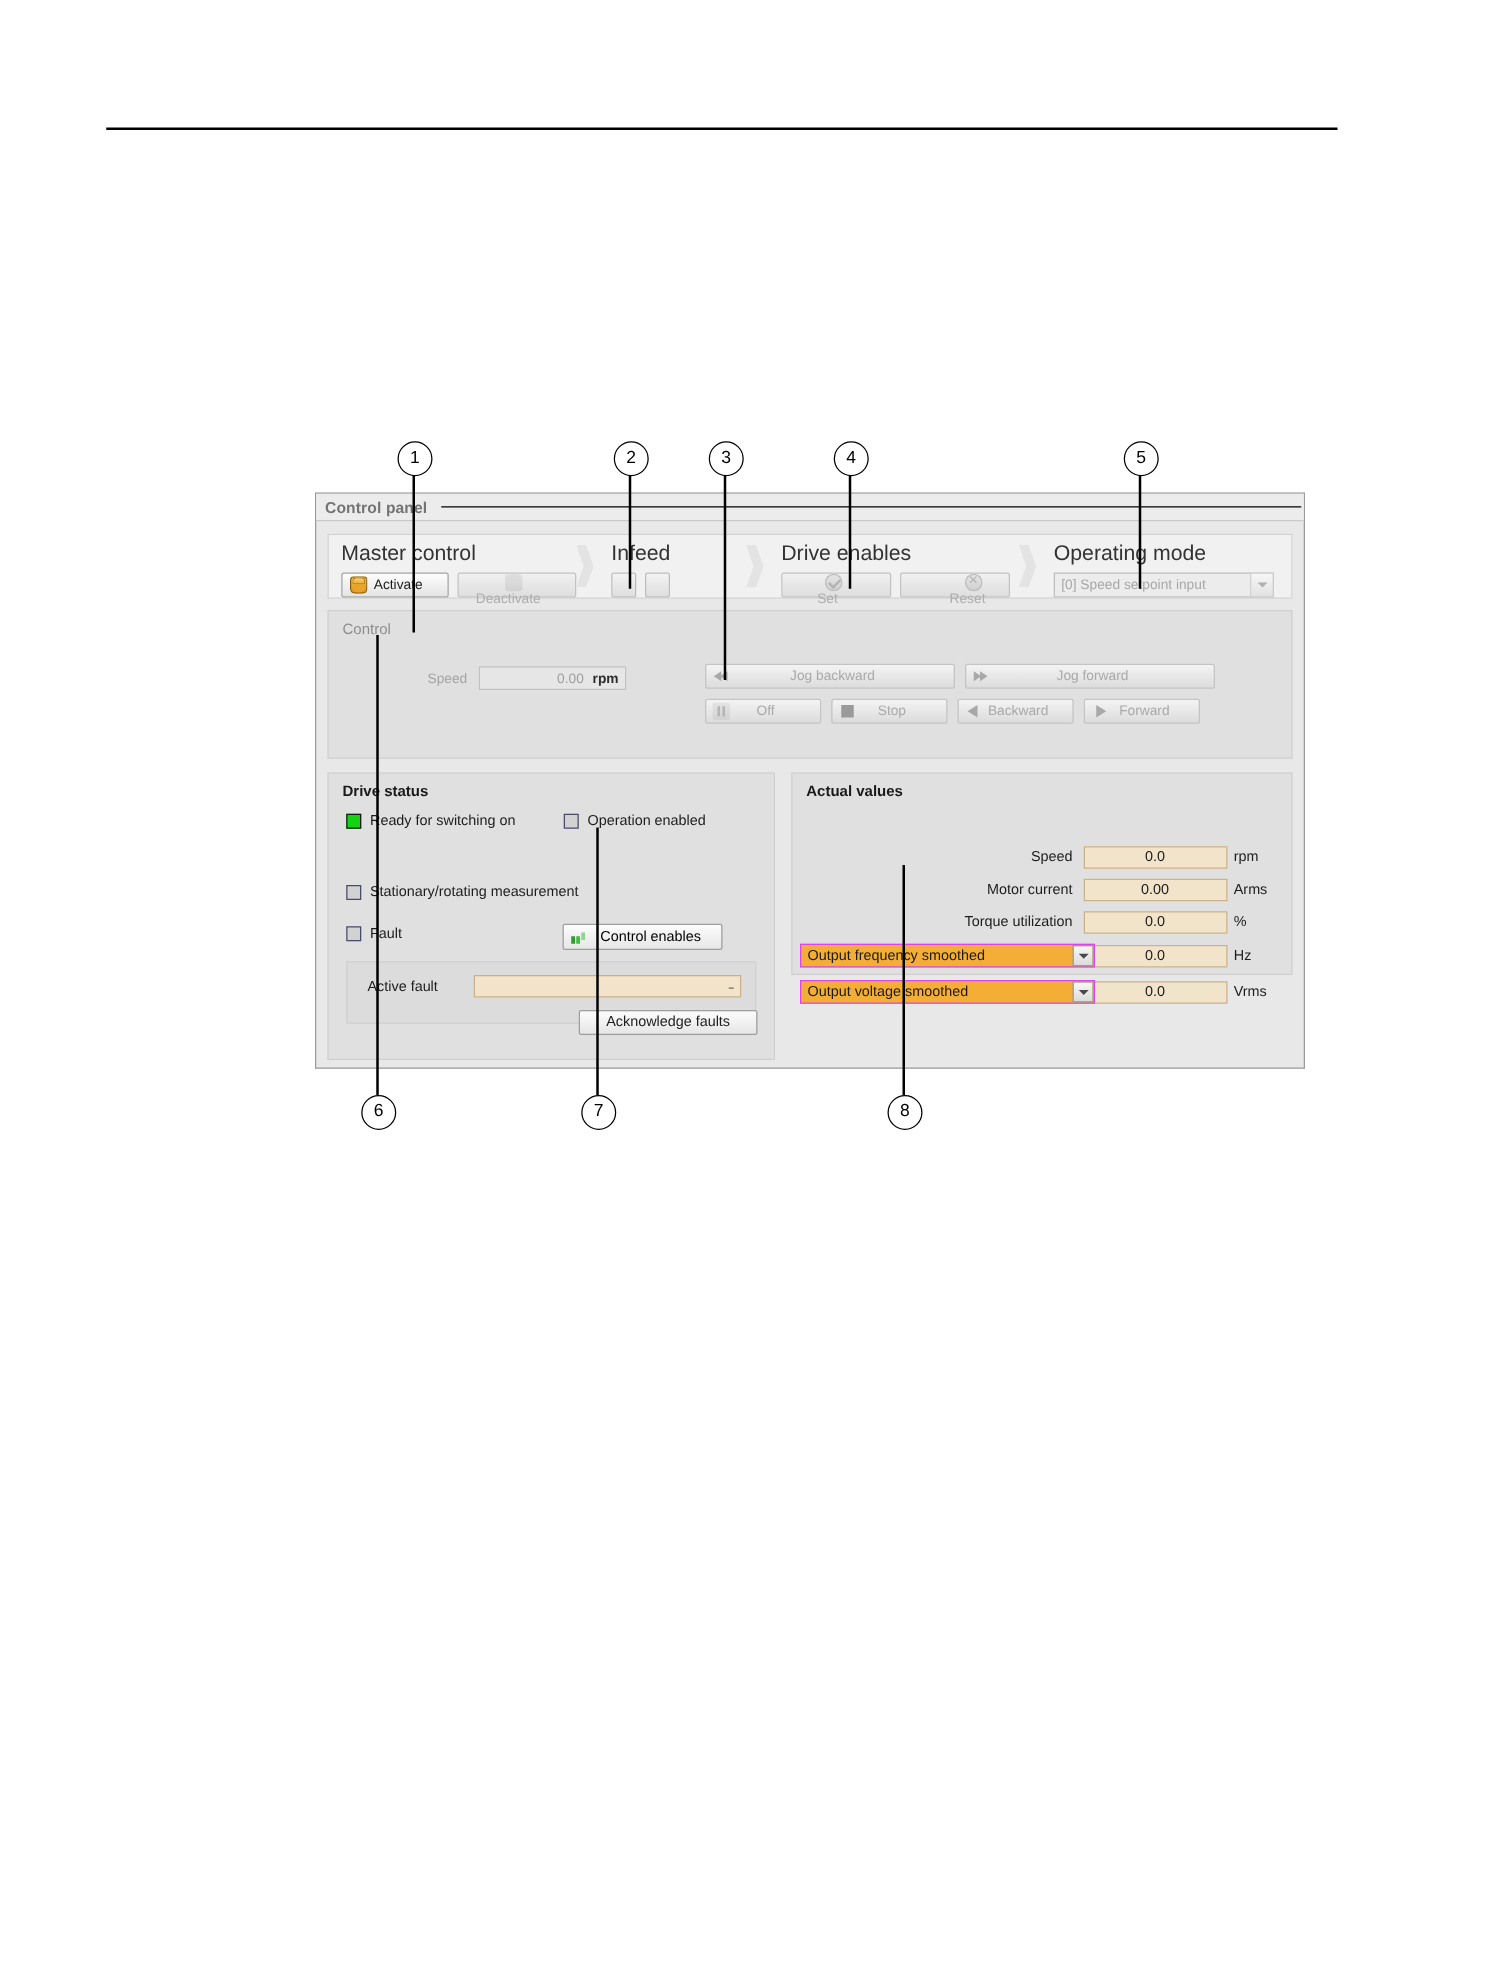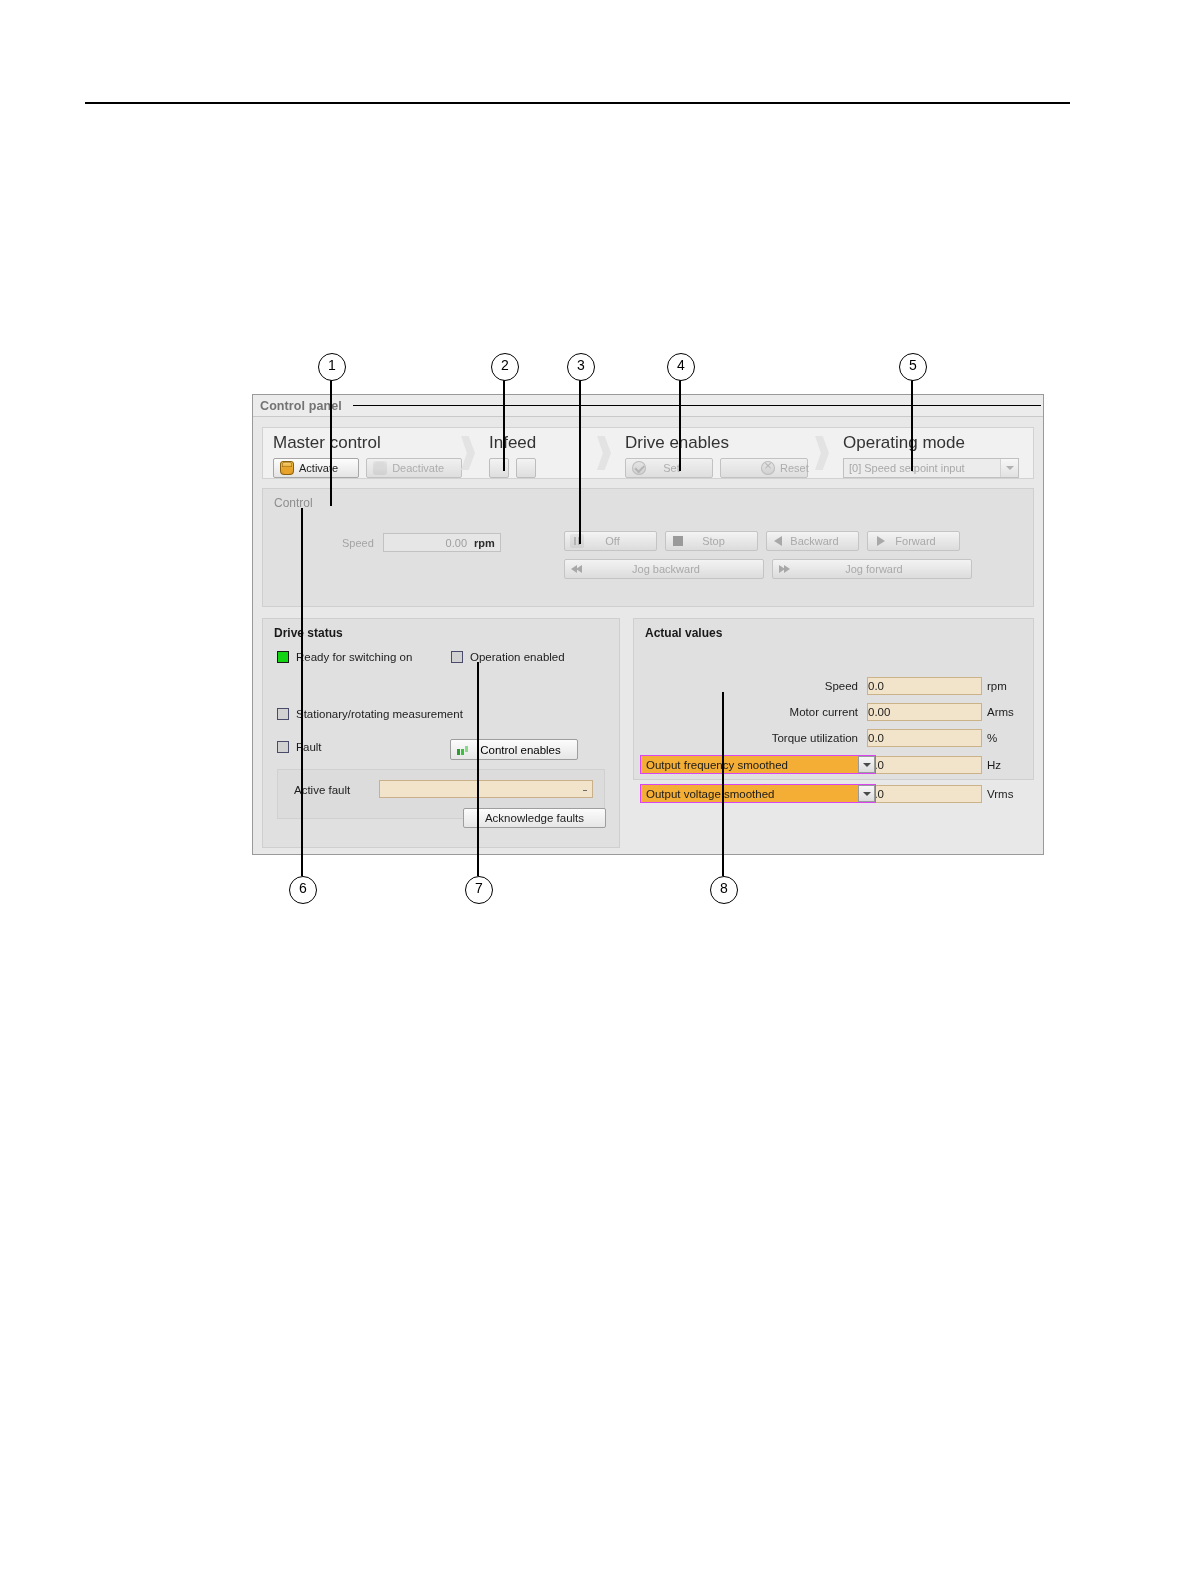--- a/index.html
+++ b/index.html
@@ -39,21 +39,21 @@
   .tb-chevron::before{content:"";position:absolute;left:0;top:8px;bottom:8px;width:14px;
       background:#e3e3e3;clip-path:polygon(0 0,55% 0,100% 50%,55% 100%,0 100%,42% 50%);}
 
   
   .btn{position:relative;height:20px;border:1px solid #a6a6a6;border-radius:2px;
        background:linear-gradient(#fdfdfd,#e4e4e4);box-sizing:border-box;
        display:flex;align-items:center;font-size:11px;color:#1c1c1c;padding:0 6px;
        white-space:nowrap;cursor:default;}
   .btn .bi{width:14px;height:14px;flex:0 0 14px;margin-right:5px;position:relative;}
   .btn .blbl{flex:1;text-align:center;padding-right:14px;}
-  .btn.dis{background:linear-gradient(#f0f0f0,#dedede);border-color:#c2c2c2;color:#adadad;}
+  .btn.dis{background:linear-gradient(#f0f0f0,#dedede);border-color:#c2c2c2;color:#adadad;flex-direction:column;}
 
   .btn-activate{width:87px;}
   .btn-deactivate{width:96px;}
   .btn-set{width:88px;}
   .btn-reset{width:88px;padding-left:40px;}
   .btn-icon-sq{width:20px;height:20px;border:1px solid #bdbdbd;border-radius:2px;
        background:linear-gradient(#f3f3f3,#dedede);box-sizing:border-box;position:relative;}
 
   
   .ico-hand{background:
@@ -161,21 +161,21 @@
       border:1px solid #9e9e9e;border-radius:2px;background:linear-gradient(#fcfcfc,#e6e6e6);
       box-sizing:border-box;display:flex;align-items:center;justify-content:center;
       font-size:11.5px;color:#1c1c1c;}
 
   
   .av-list{position:absolute;left:0;right:12px;top:58px;}
   .av-row{display:flex;align-items:center;justify-content:flex-end;margin-bottom:8px;}
   .av-lbl{font-size:11.5px;color:#1c1c1c;text-align:right;margin-right:9px;white-space:nowrap;}
   .av-field{width:115px;height:18px;background:#f2e3cb;border:1px solid #cbb288;
       box-sizing:border-box;display:flex;align-items:center;}
-  .av-val{flex:1;text-align:left;font-size:11.5px;color:#1c1c1c;padding-right:1px;}
+  .av-val{flex:1;text-align:center;font-size:11.5px;color:#1c1c1c;padding-right:1px;}
   .av-unit{font-size:11.5px;color:#1c1c1c;width:34px;text-align:left;}
   .av-sel{position:absolute;left:6px;width:236px;height:19px;background:#f5ae35;
       border:1px solid #d946ef;box-sizing:border-box;display:flex;align-items:center;}
   .av-sel .stxt{flex:1;font-size:11.5px;color:#1a1a1a;padding-left:5px;white-space:nowrap;overflow:hidden;}
   .av-sel .sarrow{width:17px;height:17px;border:1px solid #9a9a9a;background:linear-gradient(#f7f7f7,#dcdcdc);
       margin-right:0;position:relative;flex:0 0 17px;box-sizing:border-box;}
   .av-sel .sarrow::after{content:"";position:absolute;left:4px;top:6px;
       border-left:4px solid transparent;border-right:4px solid transparent;border-top:4px solid #4a4a4a;}
 </style>
 </head>
@@ -272,45 +272,45 @@
       <div class="speed-row">
         <span class="speed-lbl">Speed</span>
         <span class="speed-field">
           <span class="speed-val">0.00</span>
           <span class="speed-unit">rpm</span>
         </span>
       </div>
 
       <div class="cmd-wrap">
         <div class="cmd-row">
+          <div class="cmd-btn cmd-jog">
+            <span class="bi ico-dbl-l"></span>
+            <span class="blbl">Jog backward</span>
+          </div>
+          <div class="cmd-btn cmd-jog">
+            <span class="bi ico-dbl-r"></span>
+            <span class="blbl">Jog forward</span>
+          </div>
+        </div>
+        <div class="cmd-row">
           <div class="cmd-btn">
             <span class="bi ico-pause"></span>
             <span class="blbl">Off</span>
           </div>
           <div class="cmd-btn">
             <span class="bi ico-stop"></span>
             <span class="blbl">Stop</span>
           </div>
           <div class="cmd-btn">
             <span class="bi ico-tri-l"></span>
             <span class="blbl">Backward</span>
           </div>
           <div class="cmd-btn">
             <span class="bi ico-tri-r"></span>
             <span class="blbl">Forward</span>
-          </div>
-        </div>
-        <div class="cmd-row">
-          <div class="cmd-btn cmd-jog">
-            <span class="bi ico-dbl-l"></span>
-            <span class="blbl">Jog backward</span>
-          </div>
-          <div class="cmd-btn cmd-jog">
-            <span class="bi ico-dbl-r"></span>
-            <span class="blbl">Jog forward</span>
           </div>
         </div>
       </div>
     </div>
 
     <div class="bottom">
 
       <div class="grp status-grp">
         <div class="grp-title on">Drive status</div>
 

